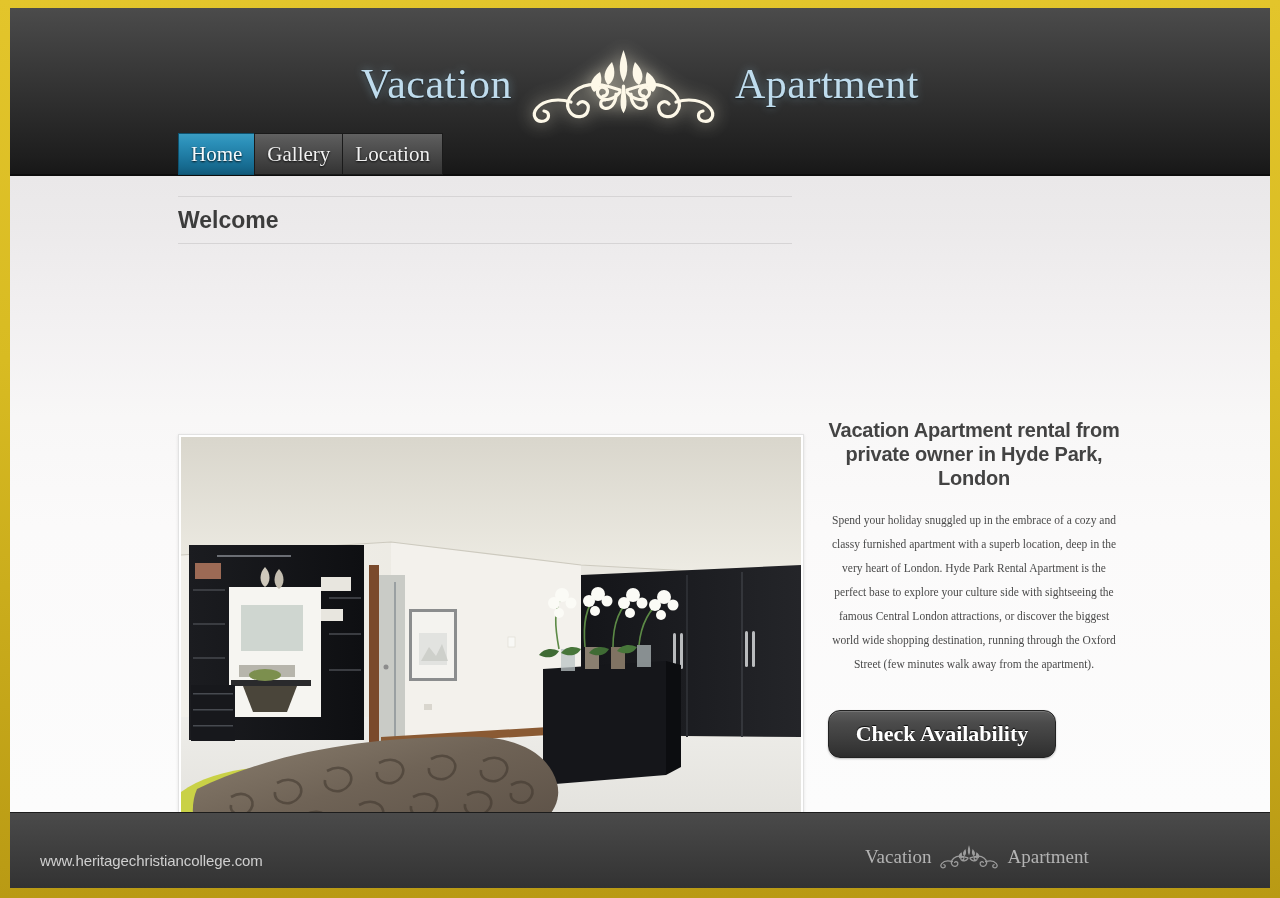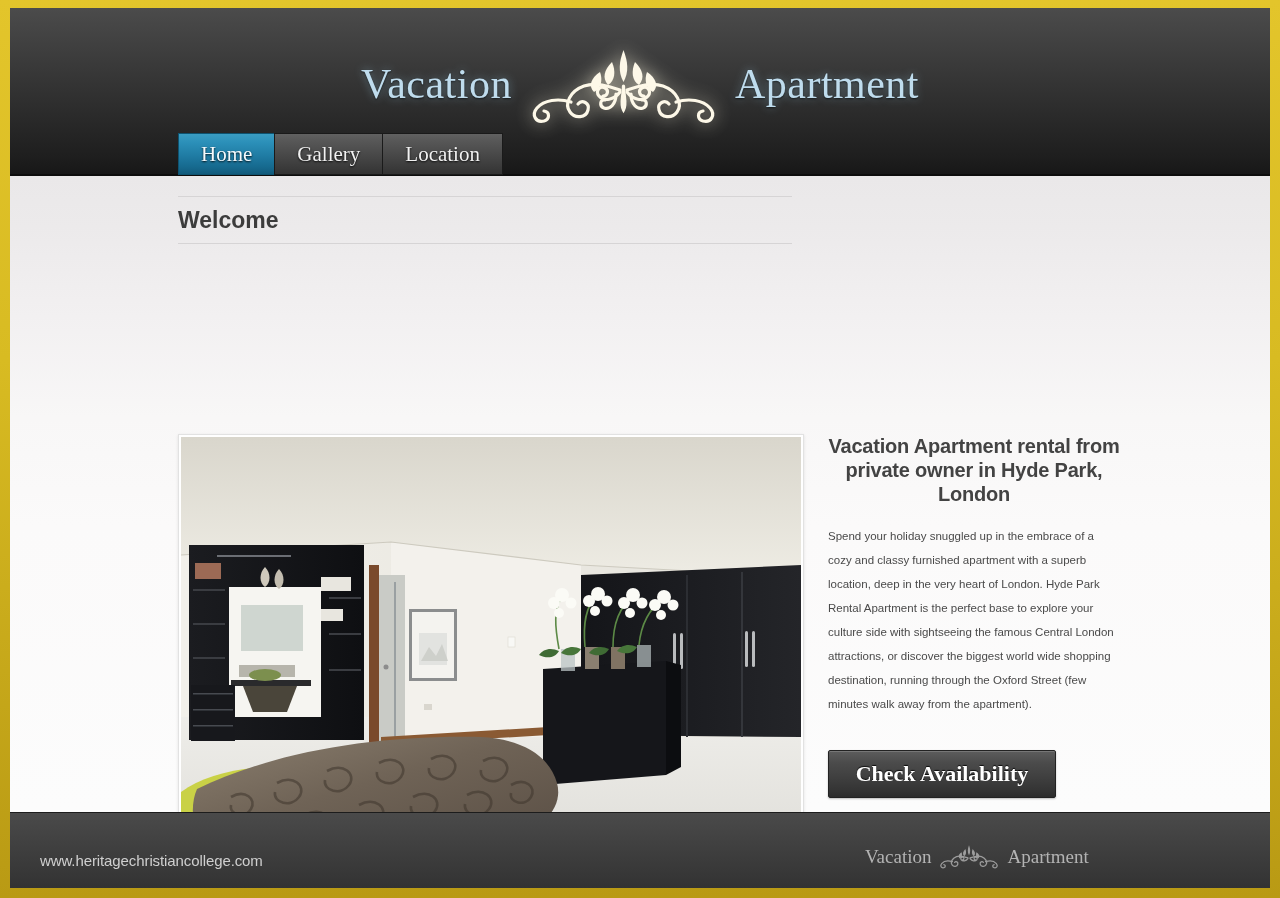--- a/index.html
+++ b/index.html
@@ -81,21 +81,21 @@
     left: 168px;
     bottom: -1px;
     display: flex;
     height: 42px;
   }
   .nav-tab {
     position: relative;
     display: flex;
     align-items: center;
     justify-content: center;
-    padding: 0 22px;
+    padding: 0 12px;
     height: 42px;
     font-family: "Liberation Serif", serif;
     font-size: 21px;
     color: #f2f2f2;
     text-shadow: 0 1px 2px rgba(0,0,0,.9);
     background: linear-gradient(180deg,#616161 0%,#575757 18%,#4a4a4a 48%,#3d3d3d 78%,#333333 100%);
     border: 1px solid #1a1a1a;
     border-right: none;
     cursor: pointer;
     white-space: nowrap;
@@ -200,46 +200,47 @@
     font-size: 11.5px;
     line-height: 20px;
     color: #4a4a4a;
     padding-top: 5px;
   }
 
   
   .side-col {
     position: absolute;
     left: 818px;
-    top: 258px;
+    top: 242px;
     width: 292px;
   }
   .side-heading {
     text-align: center;
     font-size: 20px;
     font-weight: bold;
     line-height: 24px;
     color: #434343;
     letter-spacing: -0.2px;
   }
   .side-body {
     margin-top: 18px;
     font-size: 11.5px;
     line-height: 24px;
     color: #4a4a4a;
-    text-align: left;
+    text-align: center;
+    font-family: Liberation Serif, serif;
   }
   .cta-wrap { margin-top: 34px; }
   .cta-btn {
     display: inline-flex;
     align-items: center;
     justify-content: center;
     width: 228px;
     height: 48px;
-    border-radius: 2px;
+    border-radius: 12px;
     background: linear-gradient(180deg,#5d5d5d 0%,#4b4b4b 26%,#3f3f3f 58%,#333333 88%,#2c2c2c 100%);
     border: 1px solid #222;
     color: #ffffff;
     font-family: "Liberation Serif", serif;
     font-weight: bold;
     font-size: 22px;
     text-shadow: 0 -1px 1px rgba(0,0,0,.85);
     cursor: pointer;
     box-shadow: inset 0 1px 0 rgba(255,255,255,.16), 0 1px 2px rgba(0,0,0,.25);
   }

